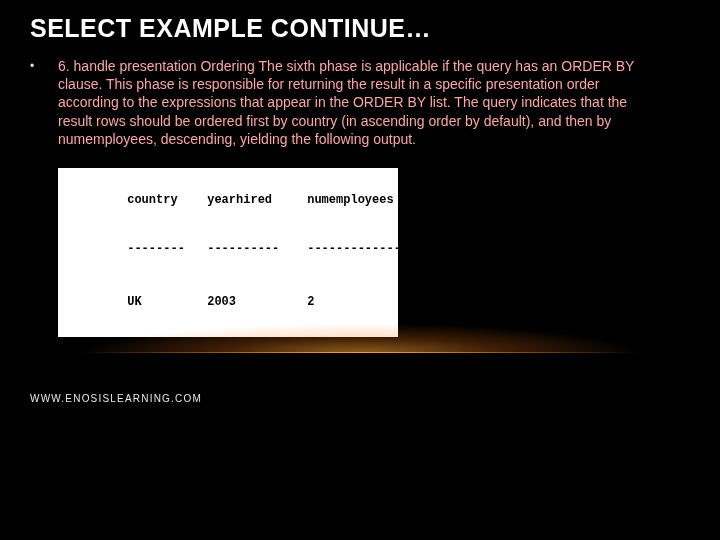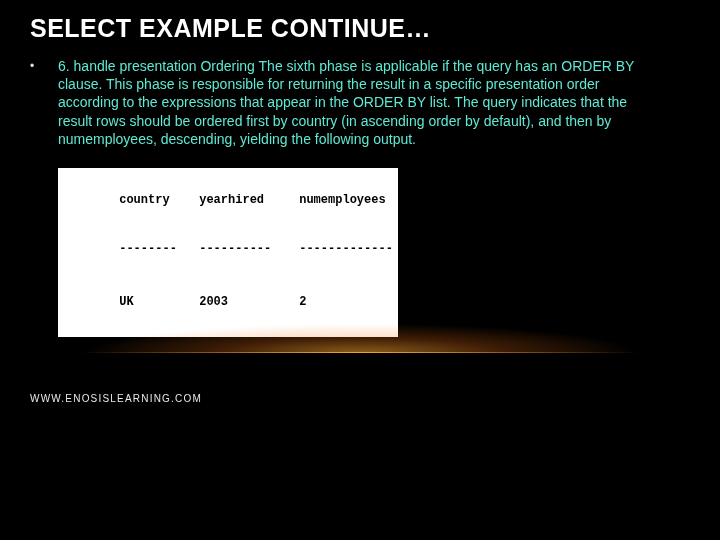--- a/index.html
+++ b/index.html
@@ -34,30 +34,30 @@
   .bullet {
     width: 28px;
     flex: 0 0 28px;
     font-size: 12px;
     color: #ddd;
     padding-top: 2px;
   }
   .para {
     font-size: 14px;
     line-height: 1.3;
-    color: #5eead4;
+    color: #fca5a5;
     max-width: 600px;
   }
   .table-wrap {
     margin-top: 20px;
     margin-left: 28px;
     background: #fff;
     color: #000;
     width: 340px;
-    padding: 8px 10px 10px 18px;
+    padding: 8px 10px 10px 26px;
     font-family: "Courier New", Courier, monospace;
     font-size: 12px;
     line-height: 1.35;
     font-weight: bold;
     box-sizing: border-box;
   }
   .table-wrap .row {
     white-space: pre;
   }
   .table-wrap .row span {

